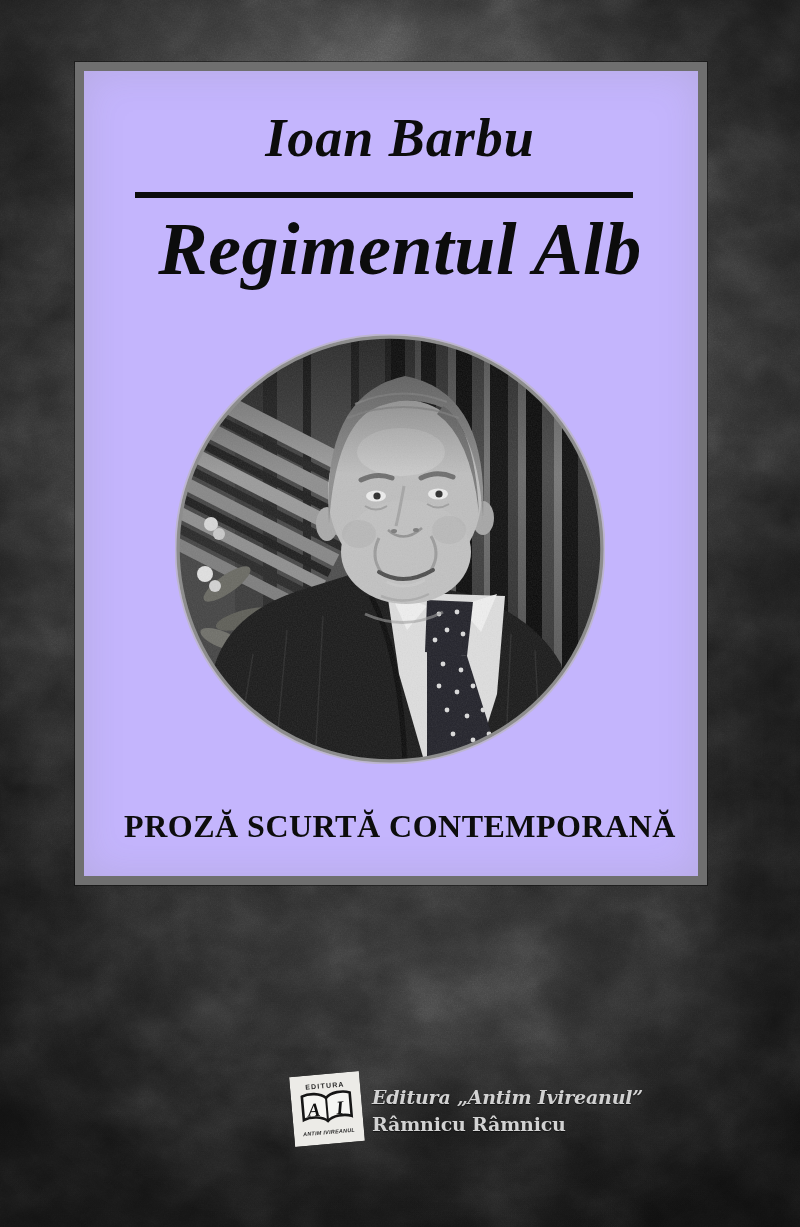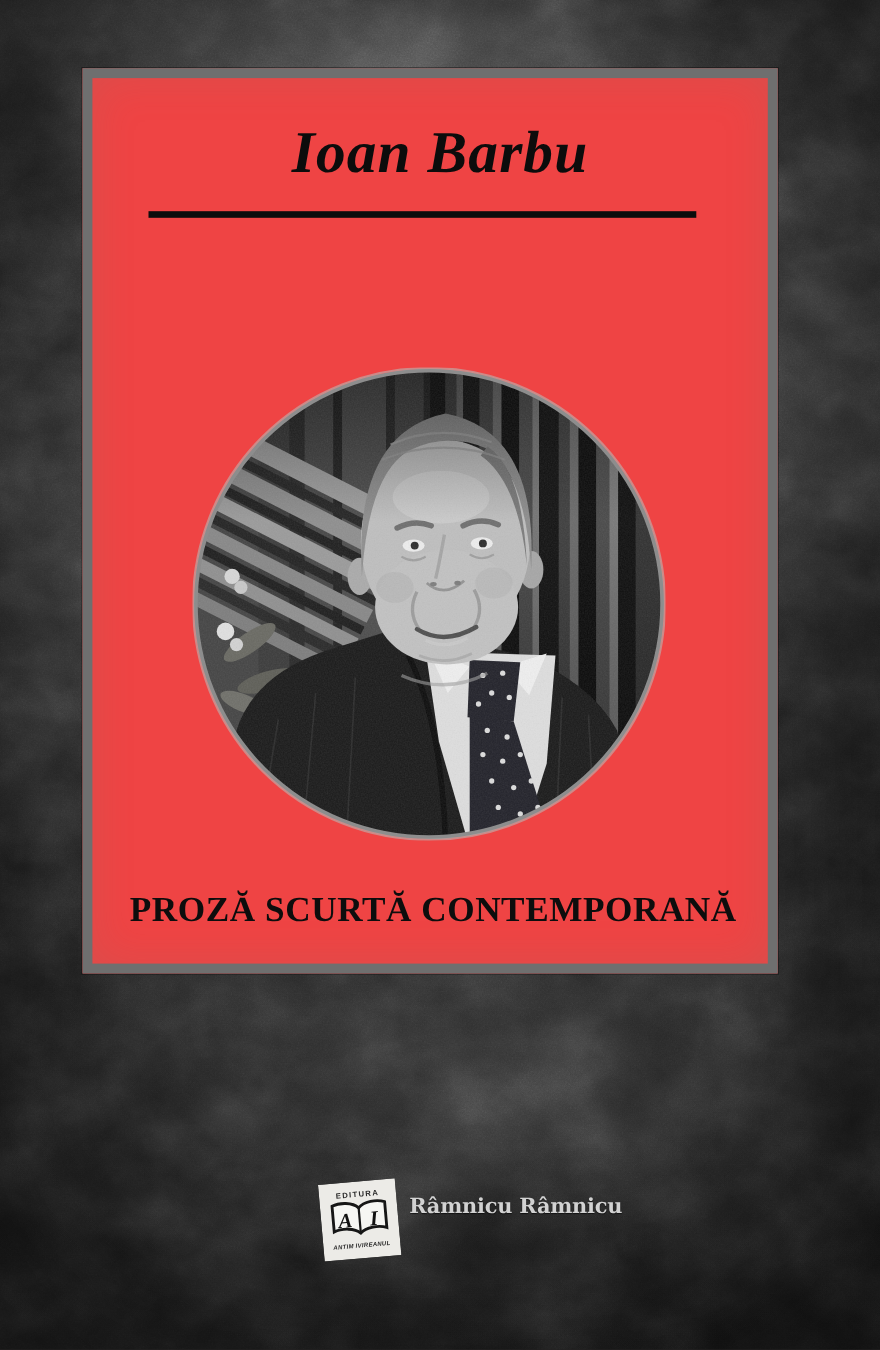--- a/index.html
+++ b/index.html
@@ -17,37 +17,37 @@
       radial-gradient(ellipse 620px 340px at 55% 82%, rgba(105,105,105,.22), rgba(0,0,0,0) 72%),
       radial-gradient(ellipse 300px 260px at 78% 97%, rgba(20,20,20,.6), rgba(0,0,0,0) 75%),
       linear-gradient(#2d2d2d,#242424 55%,#1c1c1c);
     box-shadow: inset 0 0 200px 70px rgba(0,0,0,.55);
   }
   .noise{position:absolute;left:0;top:0;pointer-events:none;}
   .noise.blotch{mix-blend-mode:soft-light;opacity:.95;}
   .noise.grain{mix-blend-mode:overlay;opacity:.35;}
   .panel{
     position:absolute;left:75px;top:62px;width:632px;height:823px;
-    box-sizing:border-box;border:9px solid #6f6f6f;background:#ef4444;
+    box-sizing:border-box;border:9px solid #6f6f6f;background:#c4b5fd;
     box-shadow:0 0 0 1px rgba(0,0,0,.4), inset 0 0 40px rgba(120,120,110,.18);
   }
   .author{
     position:absolute;left:18px;right:0;top:39px;text-align:center;
     font-style:italic;font-weight:bold;font-size:54px;line-height:1.05;
     color:#0c0c0c;letter-spacing:1px;
   }
   .rule{position:absolute;left:51px;top:121px;width:498px;height:6px;background:#0c0c0c;}
   .title{
     position:absolute;left:18px;right:0;top:140px;text-align:center;
     font-style:italic;font-weight:bold;font-size:74px;line-height:1.05;
     color:#0c0c0c;letter-spacing:0.5px;
   }
   .photo-wrap{position:absolute;left:91px;top:263px;width:430px;height:430px;}
   .genre{
-    position:absolute;left:34px;right:0;top:737px;
+    position:absolute;left:18px;right:0;top:737px;text-align:center;
     font-weight:bold;font-size:32px;color:#0d0d0d;letter-spacing:.5px;
   }
   .logo{
     position:absolute;left:292px;top:1074px;width:70px;height:70px;
     transform:rotate(-5deg);
   }
   .pubtext{
     position:absolute;left:372px;top:1084px;
     font-family:"DejaVu Serif", serif;font-weight:bold;
     font-size:19px;line-height:27px;color:#d2d2d2;letter-spacing:-0.2px;
@@ -80,20 +80,21 @@
         <feColorMatrix type="saturate" values="0"></feColorMatrix>
       </filter>
     </defs>
     <rect width="800" height="1227" filter="url(#fGrain)"></rect>
   </svg>
 
   <div class="panel">
 
     <div class="author">Ioan Barbu</div>
     <div class="rule"></div>
+    <div class="title">Regimentul Alb</div>
 
     <div class="photo-wrap">
       <svg viewBox="0 0 430 430" width="430" height="430">
         <defs>
           <clipPath id="pc">
               <circle cx="215" cy="215" r="212"></circle>
             </clipPath>
           <linearGradient id="gTop" x1="0" y1="0" x2="0" y2="1">
             <stop offset="0" stop-color="#000" stop-opacity="0.45"></stop>
             <stop offset="1" stop-color="#000" stop-opacity="0"></stop>
@@ -275,16 +276,17 @@
         <path d="M35,24 C30,18.5 18,17.5 11,20.5 L11,44 C18,41 30,42 35,47 C40,42 52,41 59,44 L59,20.5 C52,17.5 40,18.5 35,24 Z" fill="#f6f6f3" stroke="#161616" stroke-width="2.6"></path>
         <line x1="35" y1="24" x2="35" y2="47" stroke="#161616" stroke-width="2"></line>
       </g>
       <text x="22" y="41" text-anchor="middle" font-family="Liberation Serif, serif" font-size="19" font-weight="bold" font-style="italic" fill="#111111">A</text>
       <text x="48" y="41" text-anchor="middle" font-family="Liberation Serif, serif" font-size="19" font-weight="bold" font-style="italic" fill="#111111">I</text>
       <text x="35" y="60" text-anchor="middle" font-family="Liberation Sans, sans-serif" font-size="5.4" font-weight="bold" font-style="italic" letter-spacing="0.3" fill="#2a2a2a">ANTIM IVIREANUL</text>
     </svg>
   </div>
 
   <div class="pubtext">
+    <div class="name">Editura „Antim Ivireanul”</div>
     <div class="city">Râmnicu Râmnicu</div>
   </div>
 
 </div>
 
 </body></html>

